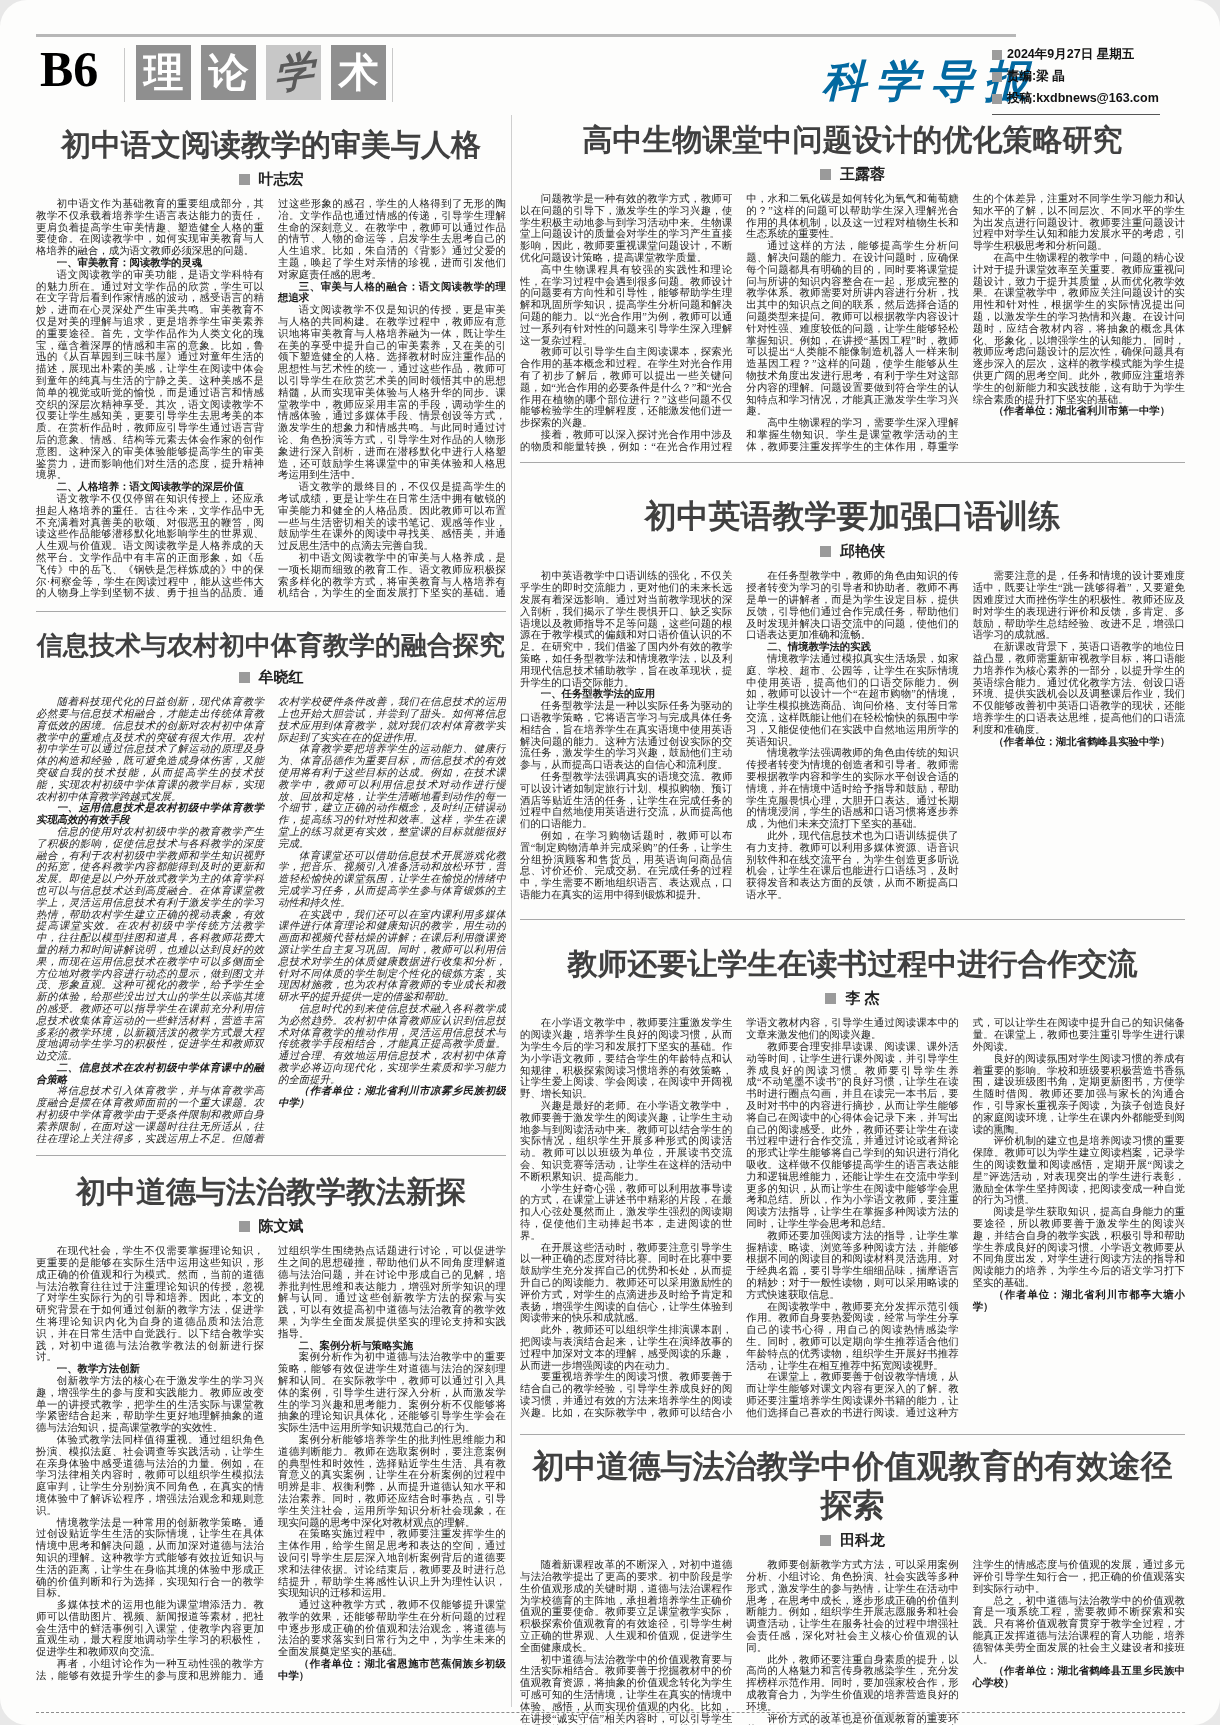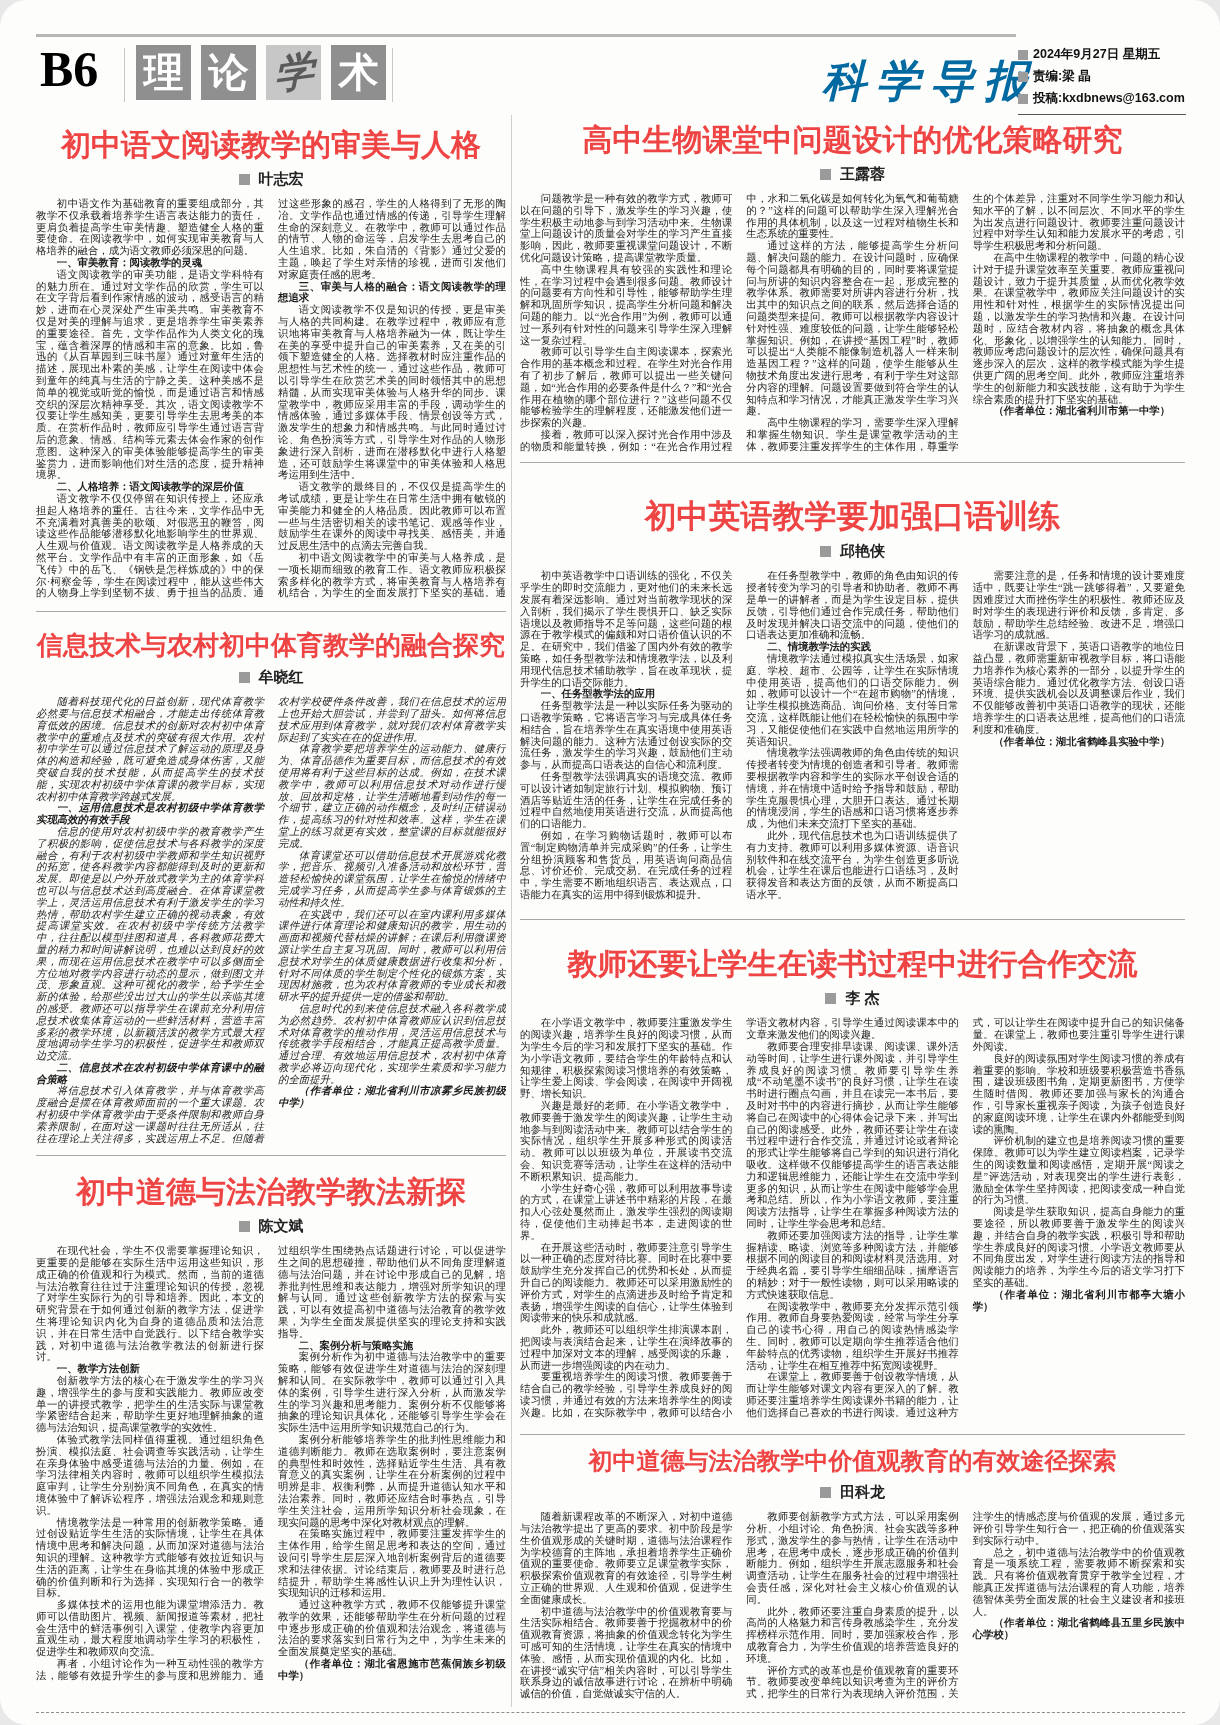--- a/index.html
+++ b/index.html
@@ -11,35 +11,35 @@
       font-family:"Liberation Serif",serif;color:#000;line-height:1;}
   .vsep-h{position:absolute;width:1px;background:#c9c9c9;}
   .mast{position:absolute;left:136px;top:45px;display:flex;gap:10px;}
   .mast .sq{width:55px;height:55px;background:#8f8f8f;color:#fff;font-size:40px;font-weight:bold;
             display:flex;align-items:center;justify-content:center;
             font-family:"Liberation Sans",sans-serif;}
   .mast .sq.light{background:#c7c7c7;color:#5a5a5a;font-style:italic;transform:none;}
   .mast .sq.light span{display:block;transform:rotate(-8deg) skewX(-6deg);}
   .papername{position:absolute;left:822px;top:52px;font-size:44px;font-weight:bold;font-style:italic;
              color:#0369a1;letter-spacing:10px;font-family:"Liberation Serif",serif;white-space:nowrap;}
-  .info{position:absolute;left:1018px;top:46px;width:168px;font-family:"Liberation Sans",sans-serif;
+  .info{position:absolute;left:992px;top:46px;width:168px;font-family:"Liberation Sans",sans-serif;
         font-size:12.5px;font-weight:bold;color:#111;border-bottom:1.5px solid #555;padding-bottom:7px;}
   .info .row{display:flex;align-items:center;gap:5px;margin-bottom:5px;white-space:nowrap;}
   .info .bullet{flex:0 0 10px;width:10px;height:10px;background:#9c9c9c;}
   
   .region{position:absolute;}
   #left-region{left:36px;top:115px;width:470px;}
   #right-region{left:520px;top:112px;width:665px;}
   .vdivider{position:absolute;left:511px;top:115px;width:1px;height:1592px;background:#cfcfcf;}
   .rule{border-top:1px solid #a8a8a8;margin-top:7px;}
   .bottom-dash{position:absolute;left:36px;top:1712px;width:1149px;border-top:1.5px dashed #8c8c8c;}
   
-  .art-title{margin:0;text-align:center;font-weight:bold;color:#ef4444;
+  .art-title{margin:0;text-align:center;font-weight:bold;color:#404040;
              font-family:"Liberation Sans",sans-serif;line-height:1.2;}
-  .ts26{font-size:26px;} .ts28{font-size:24px;} .ts30{font-size:30px;} .ts32{font-size:32px;}
+  .ts26{font-size:26px;} .ts28{font-size:32px;} .ts30{font-size:30px;} .ts32{font-size:32px;}
   .byline{text-align:center;margin-top:7px;font-family:"Liberation Sans",sans-serif;
           font-size:15px;font-weight:bold;color:#222;}
   .byline .bullet{display:inline-block;width:11px;height:11px;background:#9a9a9a;
                   margin-right:9px;vertical-align:-1px;}
   .art-body{margin-top:9px;column-gap:14px;column-fill:auto;overflow:hidden;
             text-align:justify;font-size:10.4px;line-height:11.8px;color:#1d1d1d;
             word-break:break-all;}
   .cols2{column-count:2;} .cols3{column-count:3;}
   .art-body p{margin:0;text-indent:2em;}
   .art-body p.h{font-weight:bold;}

